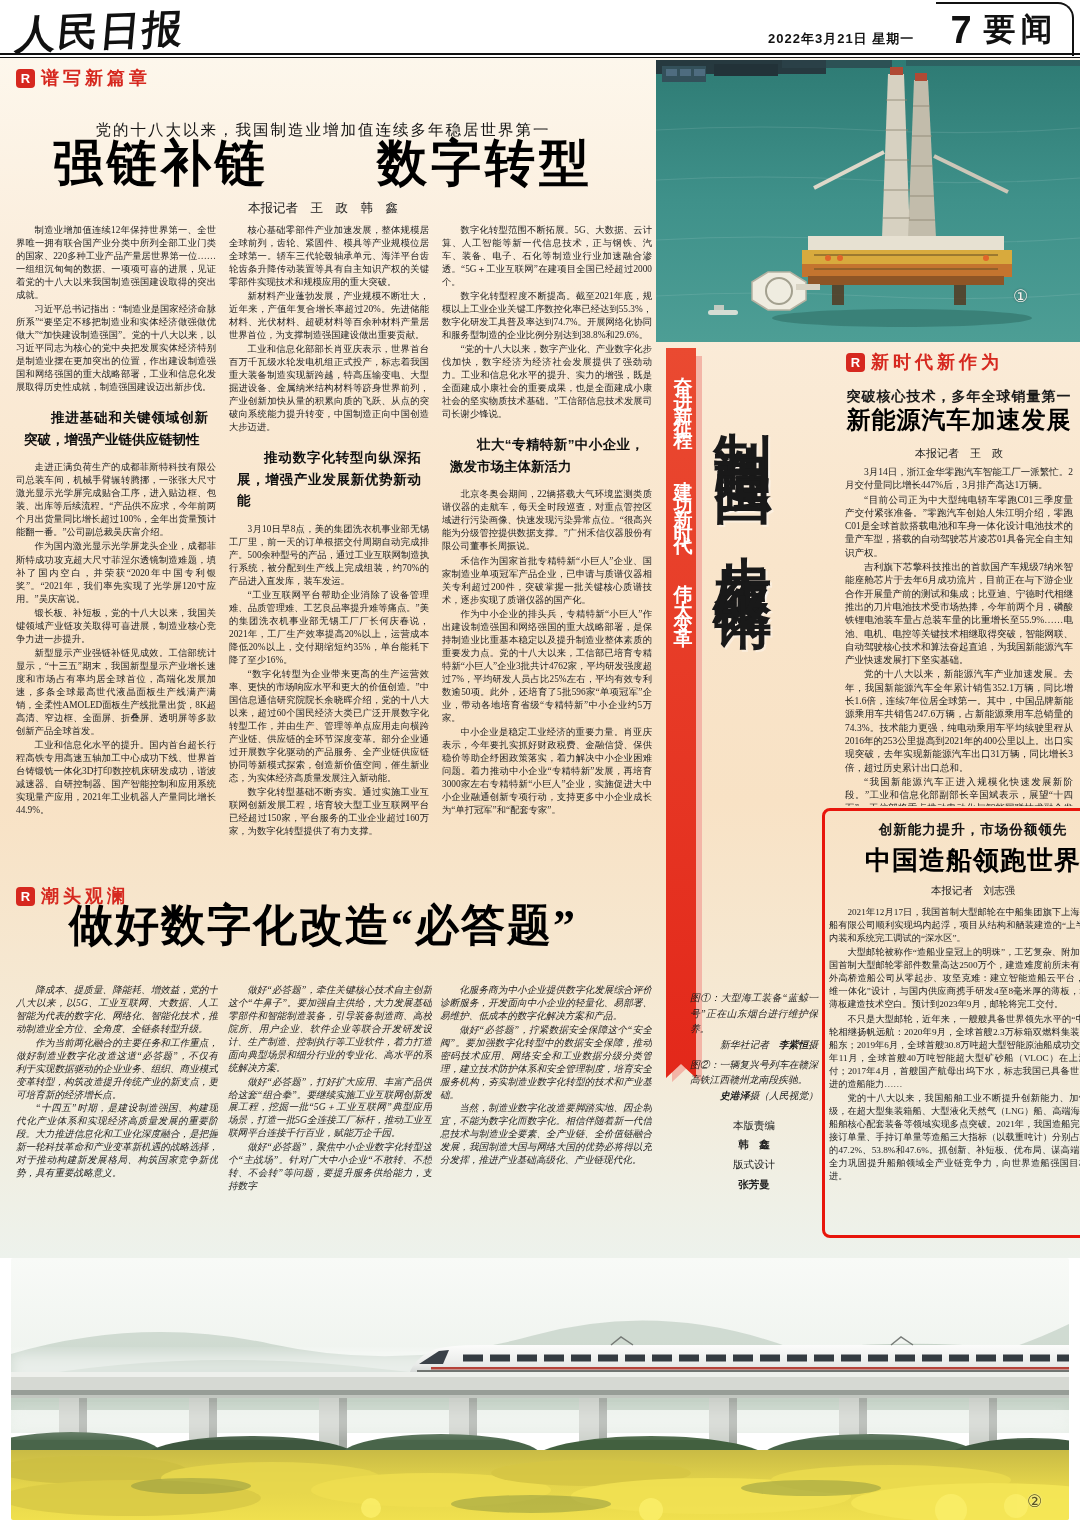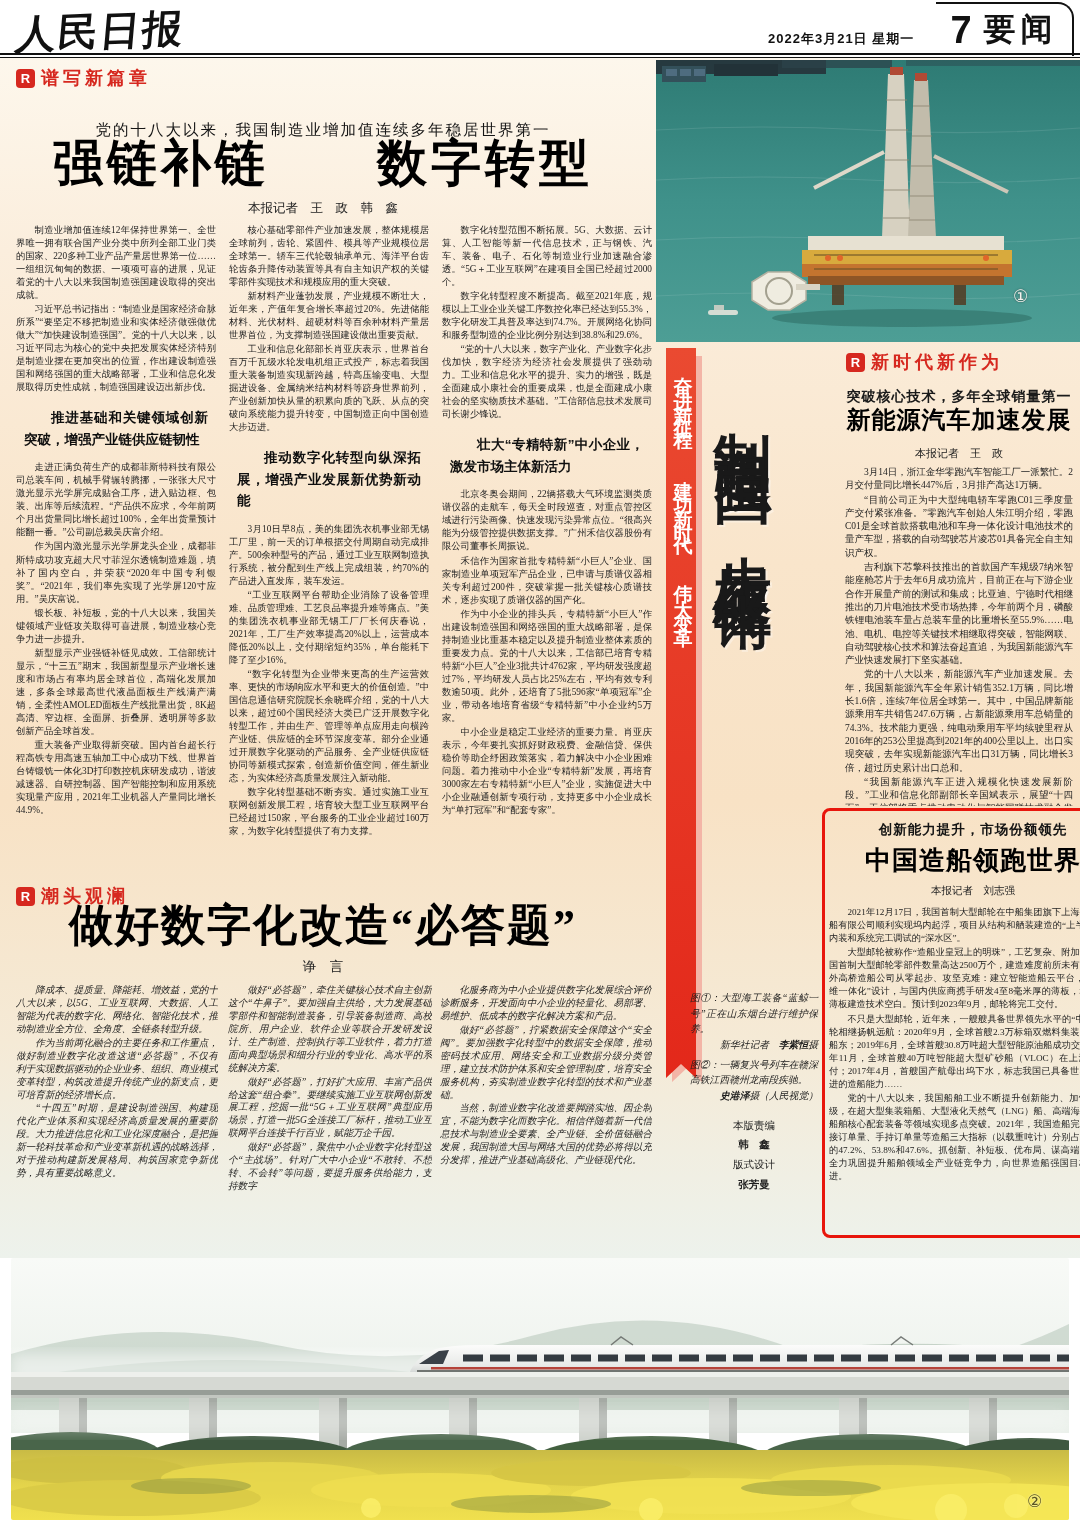--- a/index.html
+++ b/index.html
@@ -130,21 +130,21 @@
   <h1 class="lead-title">强链补链　　数字转型</h1>
   <div class="lead-byline">本报记者　王　政　韩　鑫</div>
   <div class="col col1">
       <p class="para">制造业增加值连续12年保持世界第一、全世界唯一拥有联合国产业分类中所列全部工业门类的国家、220多种工业产品产量居世界第一位……一组组沉甸甸的数据、一项项可喜的进展，见证着党的十八大以来我国制造强国建设取得的突出成就。</p>
       <p class="para">习近平总书记指出：“制造业是国家经济命脉所系”“要坚定不移把制造业和实体经济做强做优做大”“加快建设制造强国”。党的十八大以来，以习近平同志为核心的党中央把发展实体经济特别是制造业摆在更加突出的位置，作出建设制造强国和网络强国的重大战略部署，工业和信息化发展取得历史性成就，制造强国建设迈出新步伐。</p>
       <h3 class="col-subhead">推进基础和关键领域创新突破，增强产业链供应链韧性</h3>
       <p class="para">走进正满负荷生产的成都菲斯特科技有限公司总装车间，机械手臂辗转腾挪，一张张大尺寸激光显示光学屏完成贴合工序，进入贴边框、包装、出库等后续流程。“产品供不应求，今年前两个月出货量同比增长超过100%，全年出货量预计能翻一番。”公司副总裁吴庆富介绍。</p>
       <p class="para">作为国内激光显示光学屏龙头企业，成都菲斯特成功攻克超大尺寸菲涅尔透镜制造难题，填补了国内空白，并荣获“2020年中国专利银奖”。“2021年，我们率先实现了光学屏120寸应用。”吴庆富说。</p>
       <p class="para">锻长板、补短板，党的十八大以来，我国关键领域产业链攻关取得可喜进展，制造业核心竞争力进一步提升。</p>
       <p class="para">新型显示产业强链补链见成效。工信部统计显示，“十三五”期末，我国新型显示产业增长速度和市场占有率均居全球首位，高端化发展加速，多条全球最高世代液晶面板生产线满产满销，全柔性AMOLED面板生产线批量出货，8K超高清、窄边框、全面屏、折叠屏、透明屏等多款创新产品全球首发。</p>
-      <p class="para">重大装备产业取得新突破。国内首台超长行程高铁专用高速五轴加工中心成功下线、世界首台铸锻铣一体化3D打印数控机床研发成功，谐波减速器、自研控制器、国产智能控制和应用系统实现量产应用，2021年工业机器人产量同比增长44.9%。</p>
+      <p class="para">工业和信息化水平的提升。国内首台超长行程高铁专用高速五轴加工中心成功下线、世界首台铸锻铣一体化3D打印数控机床研发成功，谐波减速器、自研控制器、国产智能控制和应用系统实现量产应用，2021年工业机器人产量同比增长44.9%。</p>
     </div>
   <div class="col col2">
       <p class="para">核心基础零部件产业加速发展，整体规模居全球前列，齿轮、紧固件、模具等产业规模位居全球第一。轿车三代轮毂轴承单元、海洋平台齿轮齿条升降传动装置等具有自主知识产权的关键零部件实现技术和规模应用的重大突破。</p>
       <p class="para">新材料产业蓬勃发展，产业规模不断壮大，近年来，产值年复合增长率超过20%。先进储能材料、光伏材料、超硬材料等百余种材料产量居世界首位，为支撑制造强国建设做出重要贡献。</p>
       <p class="para">工业和信息化部部长肖亚庆表示，世界首台百万千瓦级水轮发电机组正式投产，标志着我国重大装备制造实现新跨越，特高压输变电、大型掘进设备、金属纳米结构材料等跻身世界前列，产业创新加快从量的积累向质的飞跃、从点的突破向系统能力提升转变，中国制造正向中国创造大步迈进。</p>
       <h3 class="col-subhead">推动数字化转型向纵深拓展，增强产业发展新优势新动能</h3>
       <p class="para">3月10日早8点，美的集团洗衣机事业部无锡工厂里，前一天的订单根据交付周期自动完成排产。500余种型号的产品，通过工业互联网制造执行系统，被分配到生产线上完成组装，约70%的产品进入直发库，装车发运。</p>
       <p class="para">“工业互联网平台帮助企业消除了设备管理难、品质管理难、工艺良品率提升难等痛点。”美的集团洗衣机事业部无锡工厂厂长何庆春说，2021年，工厂生产效率提高20%以上，运营成本降低20%以上，交付期缩短约35%，单台能耗下降了至少16%。</p>
       <p class="para">“数字化转型为企业带来更高的生产运营效率、更快的市场响应水平和更大的价值创造。”中国信息通信研究院院长余晓晖介绍，党的十八大以来，超过60个国民经济大类已广泛开展数字化转型工作，并由生产、管理等单点应用走向横跨产业链、供应链的全环节深度变革。部分企业通过开展数字化驱动的产品服务、全产业链供应链协同等新模式探索，创造新价值空间，催生新业态，为实体经济高质量发展注入新动能。</p>
       <p class="para">数字化转型基础不断夯实。通过实施工业互联网创新发展工程，培育较大型工业互联网平台已经超过150家，平台服务的工业企业超过160万家，为数字化转型提供了有力支撑。</p>
@@ -158,21 +158,20 @@
       <p class="para">禾信作为国家首批专精特新“小巨人”企业、国家制造业单项冠军产品企业，已申请与质谱仪器相关专利超过200件，突破掌握一批关键核心质谱技术，逐步实现了质谱仪器的国产化。</p>
       <p class="para">作为中小企业的排头兵，专精特新“小巨人”作出建设制造强国和网络强国的重大战略部署，是保持制造业比重基本稳定以及提升制造业整体素质的重要发力点。党的十八大以来，工信部已培育专精特新“小巨人”企业3批共计4762家，平均研发强度超过7%，平均研发人员占比25%左右，平均有效专利数逾50项。此外，还培育了5批596家“单项冠军”企业，带动各地培育省级“专精特新”中小企业约5万家。</p>
       <p class="para">中小企业是稳定工业经济的重要力量。肖亚庆表示，今年要扎实抓好财政税费、金融信贷、保供稳价等助企纾困政策落实，着力解决中小企业困难问题。着力推动中小企业“专精特新”发展，再培育3000家左右专精特新“小巨人”企业，实施促进大中小企业融通创新专项行动，支持更多中小企业成长为“单打冠军”和“配套专家”。</p>
     </div>
 
   <div class="sec-label" style="left:16px;top:884px;">
     <span class="sec-logo">R</span>
     <span class="sec-text">潮头观澜</span>
   </div>
   <h2 class="ch-title">做好数字化改造“必答题”</h2>
-  <div class="ch-author">诤　言</div>
   <div class="ch-col chc1">
       <p class="para">降成本、提质量、降能耗、增效益，党的十八大以来，以5G、工业互联网、大数据、人工智能为代表的数字化、网络化、智能化技术，推动制造业全方位、全角度、全链条转型升级。</p>
       <p class="para">作为当前两化融合的主要任务和工作重点，做好制造业数字化改造这道“必答题”，不仅有利于实现数据驱动的企业业务、组织、商业模式变革转型，构筑改造提升传统产业的新支点，更可培育新的经济增长点。</p>
       <p class="para">“十四五”时期，是建设制造强国、构建现代化产业体系和实现经济高质量发展的重要阶段。大力推进信息化和工业化深度融合，是把握新一轮科技革命和产业变革新机遇的战略选择，对于推动构建新发展格局、构筑国家竞争新优势，具有重要战略意义。</p>
     </div>
   <div class="ch-col chc2">
       <p class="para">做好“必答题”，牵住关键核心技术自主创新这个“牛鼻子”。要加强自主供给，大力发展基础零部件和智能制造装备，引导装备制造商、高校院所、用户企业、软件企业等联合开发研发设计、生产制造、控制执行等工业软件，着力打造面向典型场景和细分行业的专业化、高水平的系统解决方案。</p>
       <p class="para">做好“必答题”，打好扩大应用、丰富产品供给这套“组合拳”。要继续实施工业互联网创新发展工程，挖掘一批“5G＋工业互联网”典型应用场景，打造一批5G全连接工厂标杆，推动工业互联网平台连接千行百业，赋能万企千园。</p>
       <p class="para">做好“必答题”，聚焦中小企业数字化转型这个“主战场”。针对广大中小企业“不敢转、不想转、不会转”等问题，要提升服务供给能力，支持数字</p>
     </div>

